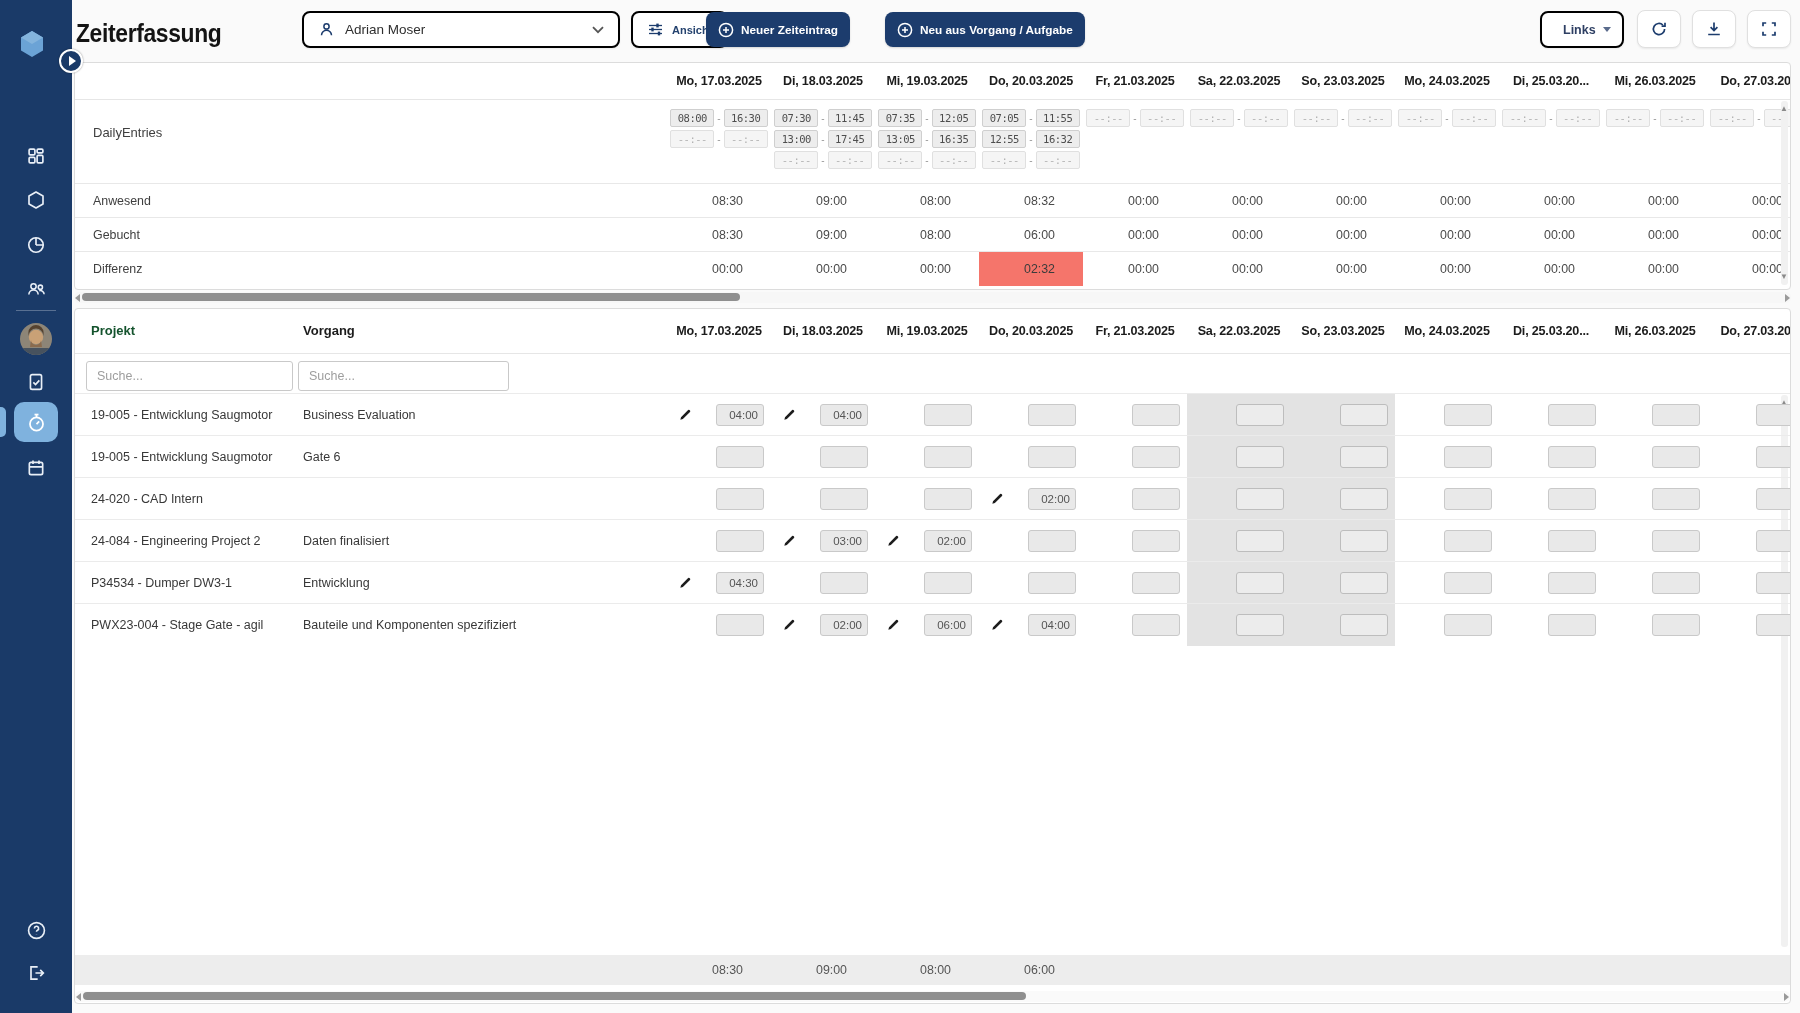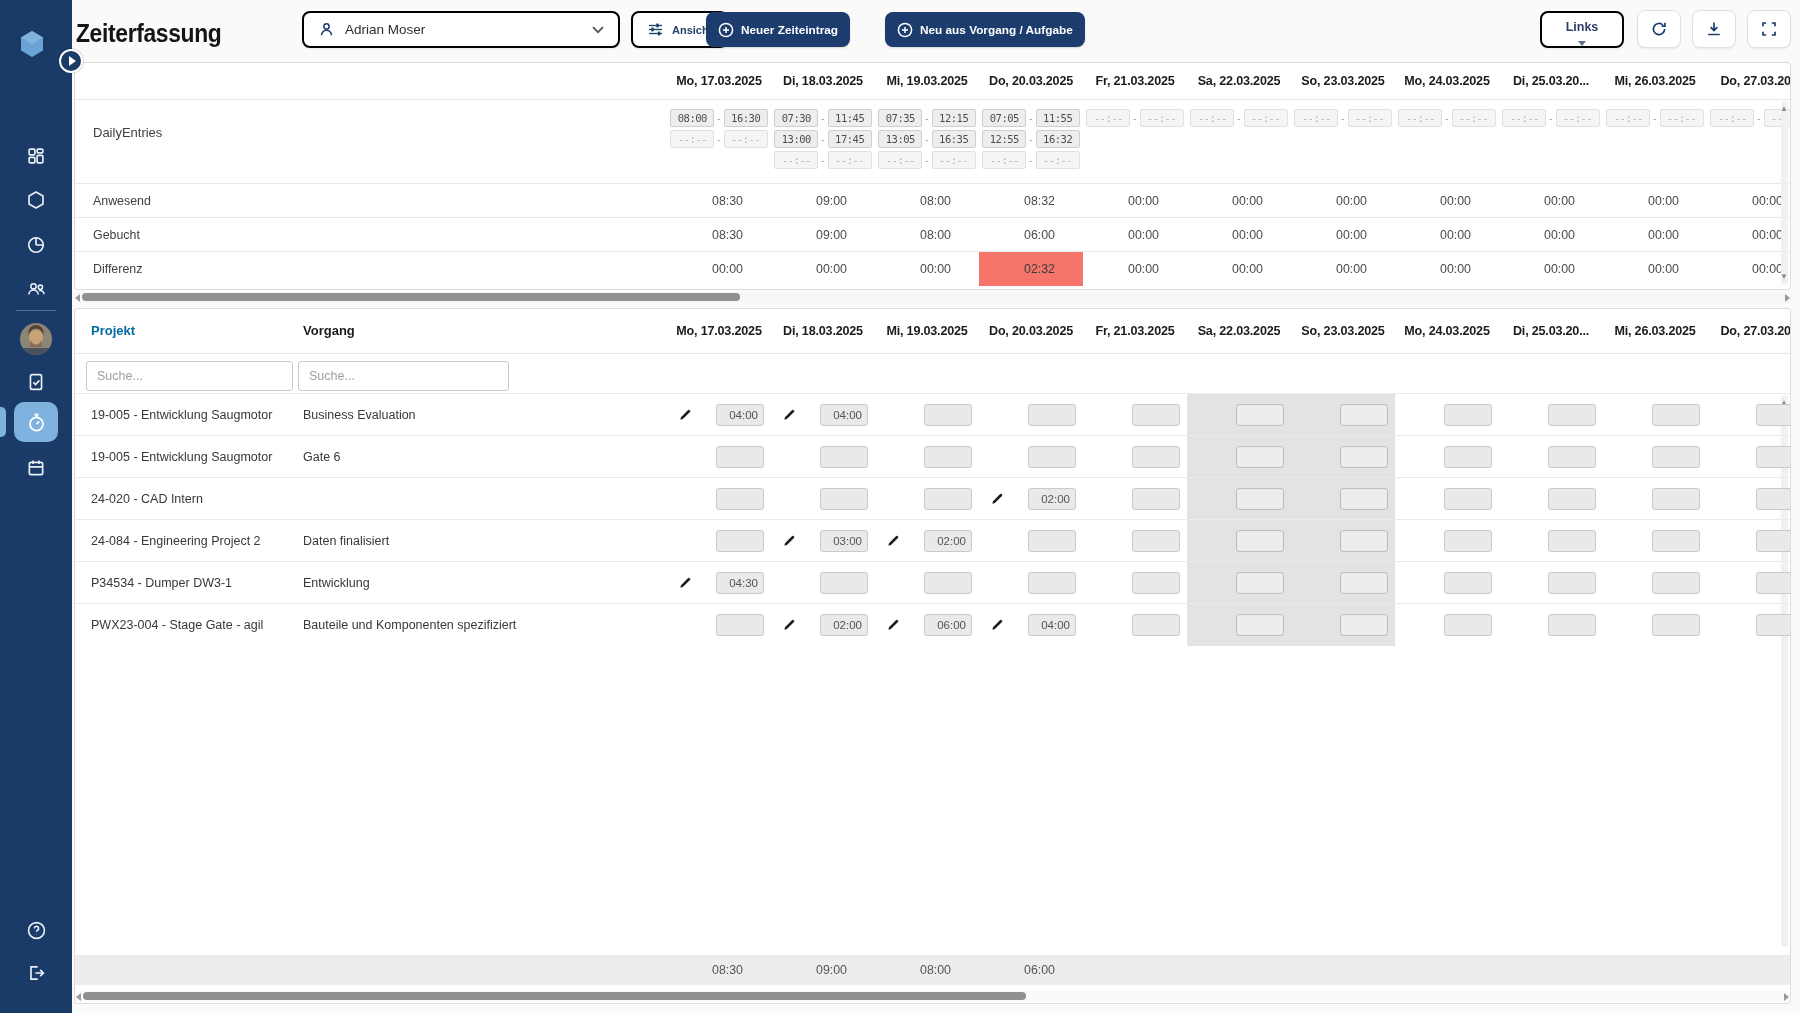--- a/index.html
+++ b/index.html
@@ -26,21 +26,21 @@
         box-shadow:0 1px 2px rgba(0,0,0,.07);display:flex;align-items:center;box-sizing:border-box;cursor:pointer;}
   #userpill{left:302px;width:318px;padding:0 14px;}
   #userpill .ulabel{font-size:13.5px;color:#2e2e2e;margin-left:10px;flex:1;}
   #btn-ansicht{left:631px;padding:0 14px;gap:8px;}
   #btn-ansicht span{font-size:11px;color:#24426e;font-weight:bold;}
   .navybtn{position:absolute;top:12px;height:35px;background:#1c3c6d;border:none;border-radius:8px;
            color:#fff;display:flex;align-items:center;gap:7px;padding:0 12px;font-size:11.8px;font-weight:bold;
            font-family:inherit;cursor:pointer;box-shadow:0 1px 2px rgba(0,0,0,.15);}
   #btn-new{left:706px;}
   #btn-newtask{left:885px;}
-  #linkspill{left:1540px;width:84px;padding:0 14px;gap:7px;flex-direction:column;}
+  #linkspill{left:1540px;width:84px;padding:0 14px;gap:7px;}
   #linkspill span{font-size:12.5px;color:#2e3f63;font-weight:bold;}
   .caret{width:0;height:0;border-left:4px solid transparent;border-right:4px solid transparent;border-top:5px solid #5a6b8c;}
   .iconbtn{position:absolute;top:10px;width:44px;height:38px;background:#fff;border:1px solid #e0e0e0;border-radius:8px;
            box-shadow:0 1px 2px rgba(0,0,0,.07);display:flex;align-items:center;justify-content:center;cursor:pointer;box-sizing:border-box;}
   #btn-refresh{left:1637px;} #btn-download{left:1692px;} #btn-fullscreen{left:1747px;}
 
   
   .card{position:absolute;left:74px;width:1717px;background:#fff;border:1px solid #dcdcdc;border-radius:4px;
         overflow:hidden;box-sizing:border-box;}
   #card1{top:62px;height:228px;}
@@ -63,21 +63,21 @@
         font-family:"DejaVu Sans Mono","Liberation Mono",monospace;font-size:10.5px;letter-spacing:-.5px;
         color:#4e4e4e;text-align:center;line-height:17px;box-sizing:border-box;}
   .tdash{color:#9a9a9a;font-size:10px;}
   .muted .tbox{color:#b3b3b3;background:#f5f5f5;border-color:#e0e0e0;}
 
   .srow{position:absolute;left:0;width:100%;height:34px;border-top:1px solid #e8e8e8;}
   .rlabel{position:absolute;left:18px;font-size:12.4px;color:#3f3f3f;line-height:34px;}
   .sval{font-size:12.4px;color:#4a4a4a;text-align:right;padding-right:28px;line-height:34px;}
   .sval.red{background:#f5756b;color:#3c3c3c;}
 
-  #projhead{position:absolute;left:16px;top:0;line-height:44px;font-size:13px;font-weight:bold;color:#0369a1;}
+  #projhead{position:absolute;left:16px;top:0;line-height:44px;font-size:13px;font-weight:bold;color:#14532d;}
   #taskhead{position:absolute;left:228px;top:0;line-height:44px;font-size:13px;font-weight:bold;color:#1c1c1c;}
   .search{position:absolute;top:52px;height:30px;border:1px solid #c9c9c9;border-radius:3px;background:#fff;
           font-family:inherit;font-size:12.5px;color:#333;padding:0 10px;box-sizing:border-box;outline:none;}
   .search::placeholder{color:#9e9e9e;}
   #search1{left:11px;width:207px;} #search2{left:223px;width:211px;}
 
   #weband{position:absolute;left:1112px;top:84px;width:208px;height:253px;background:#e3e3e3;z-index:0;}
   .wrow{position:absolute;left:0;width:100%;height:42px;border-top:1px solid #ebebeb;z-index:1;}
   .proj{position:absolute;left:16px;line-height:42px;font-size:12.5px;color:#383838;white-space:nowrap;}
   .task{position:absolute;left:228px;line-height:42px;font-size:12.5px;color:#383838;white-space:nowrap;}
@@ -312,21 +312,21 @@
           <div class="tpair muted">
             <span class="tbox">--:--</span>
             <span class="tdash">-</span>
             <span class="tbox">--:--</span>
           </div>
         </div>
         <div class="dcol daystack">
           <div class="tpair">
             <span class="tbox">07:35</span>
             <span class="tdash">-</span>
-            <span class="tbox">12:15</span>
+            <span class="tbox">12:05</span>
           </div>
           <div class="tpair">
             <span class="tbox">13:05</span>
             <span class="tdash">-</span>
             <span class="tbox">16:35</span>
           </div>
           <div class="tpair muted">
             <span class="tbox">--:--</span>
             <span class="tdash">-</span>
             <span class="tbox">--:--</span>

